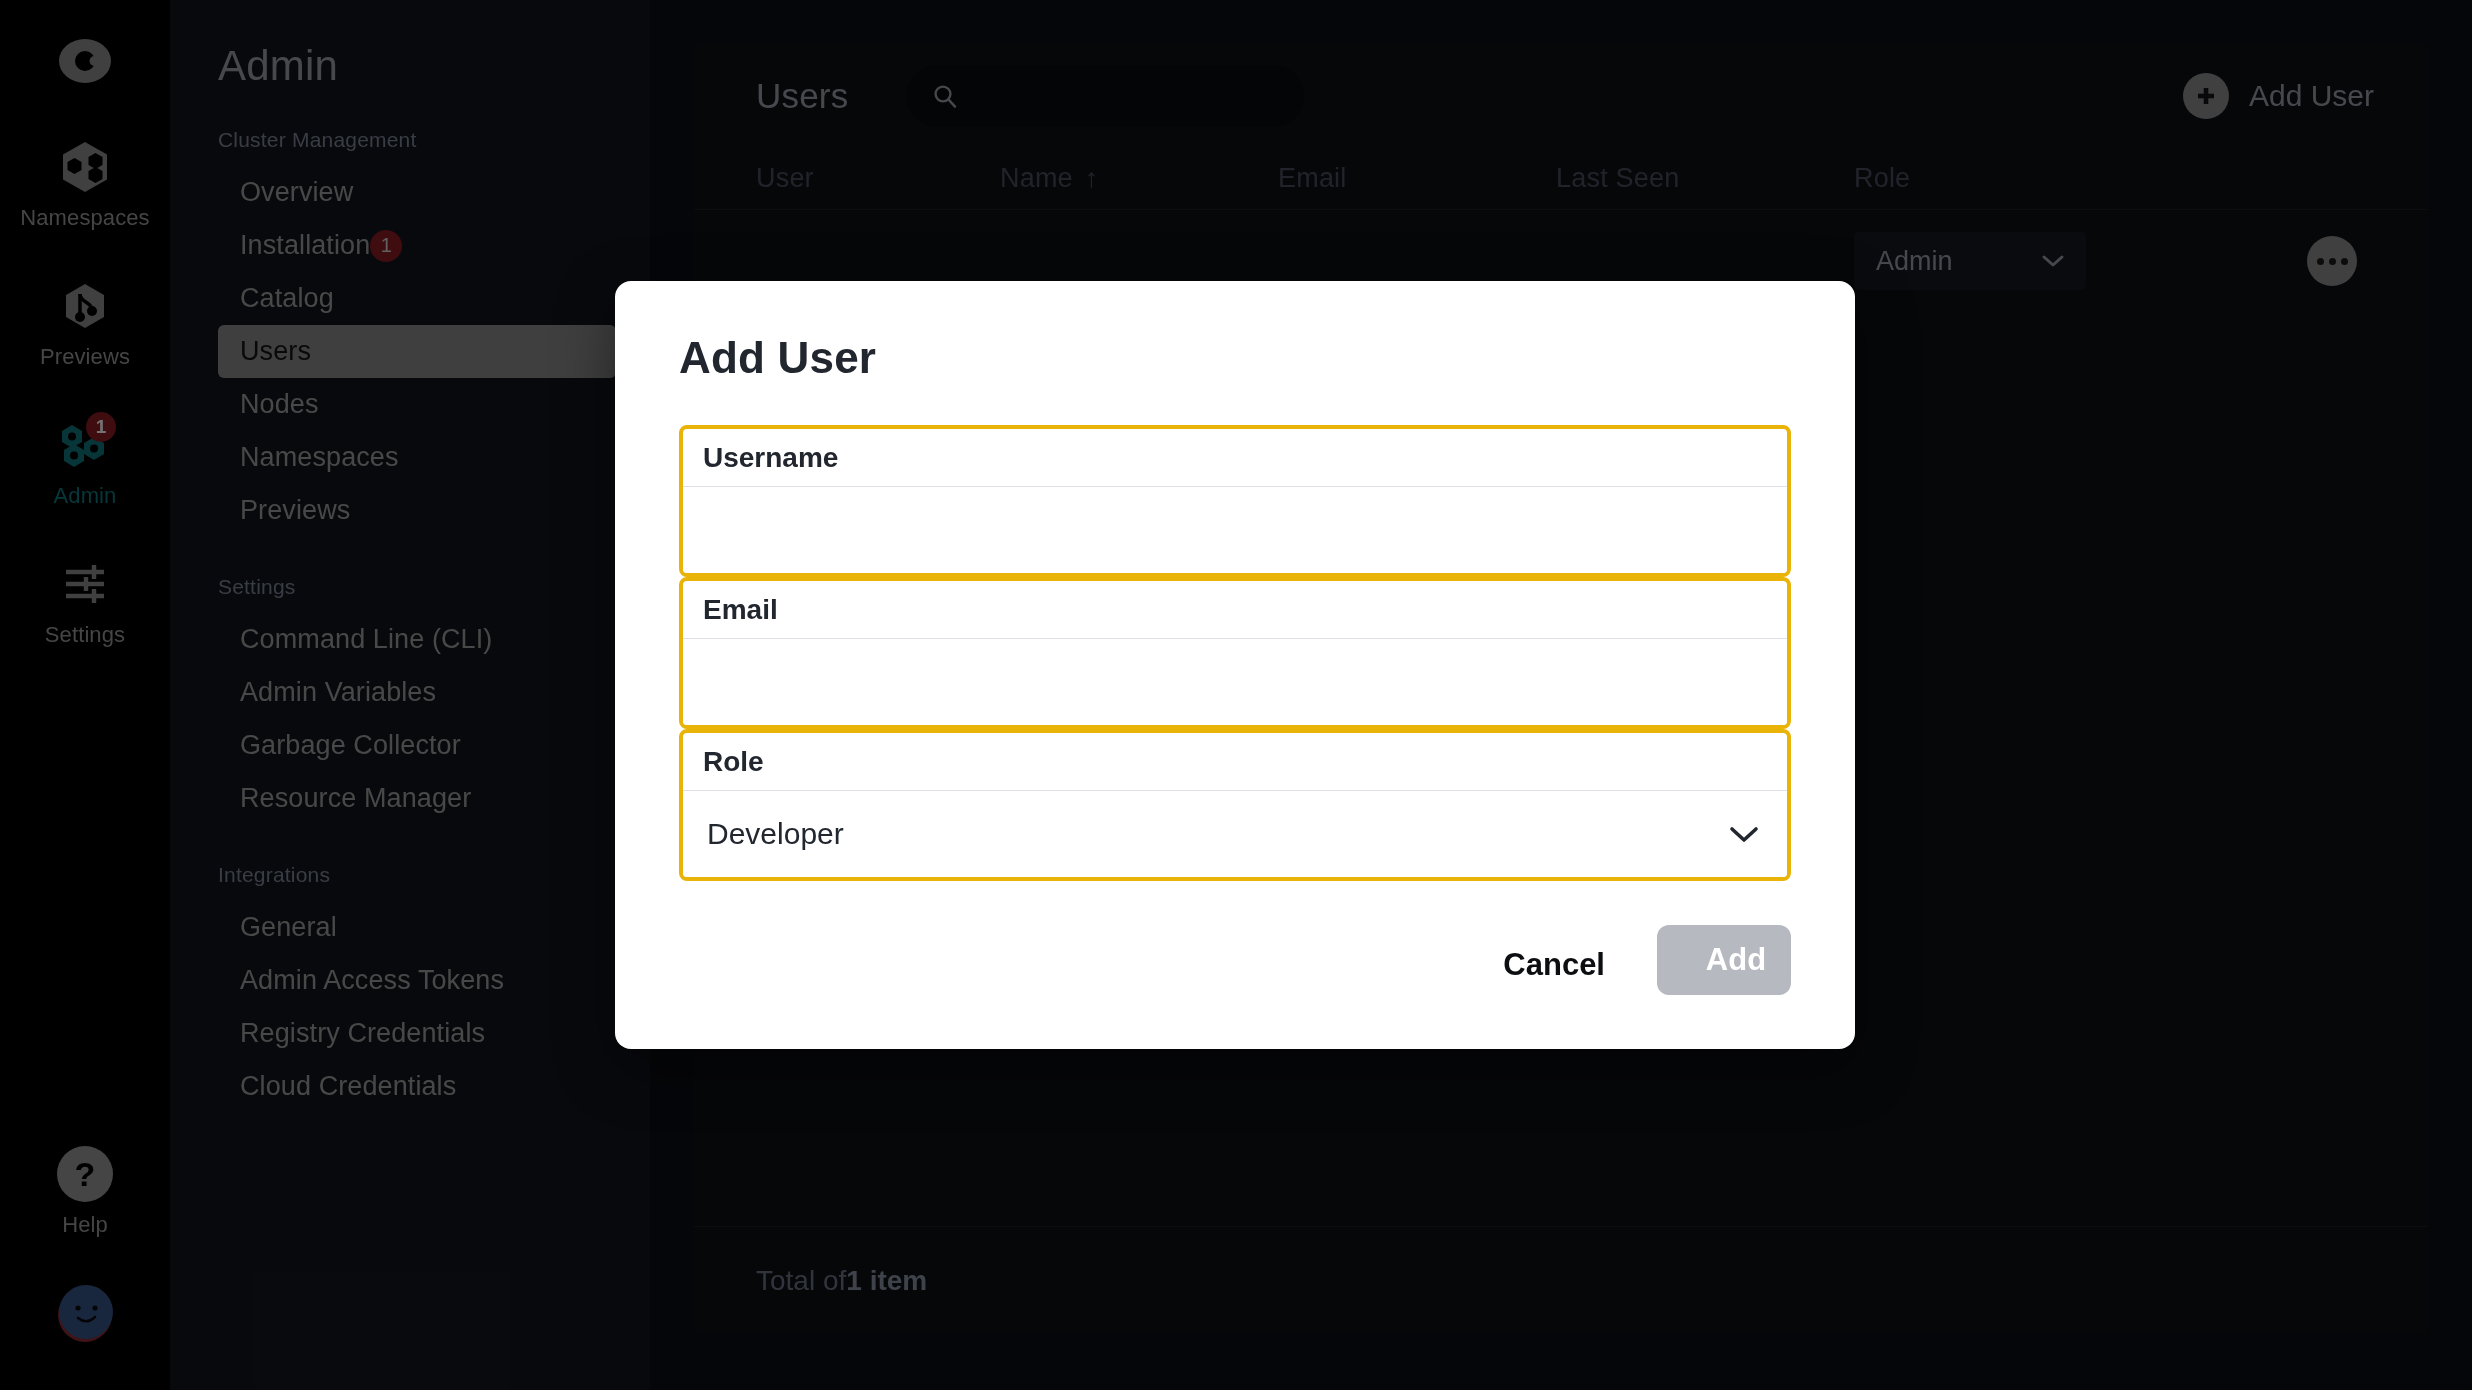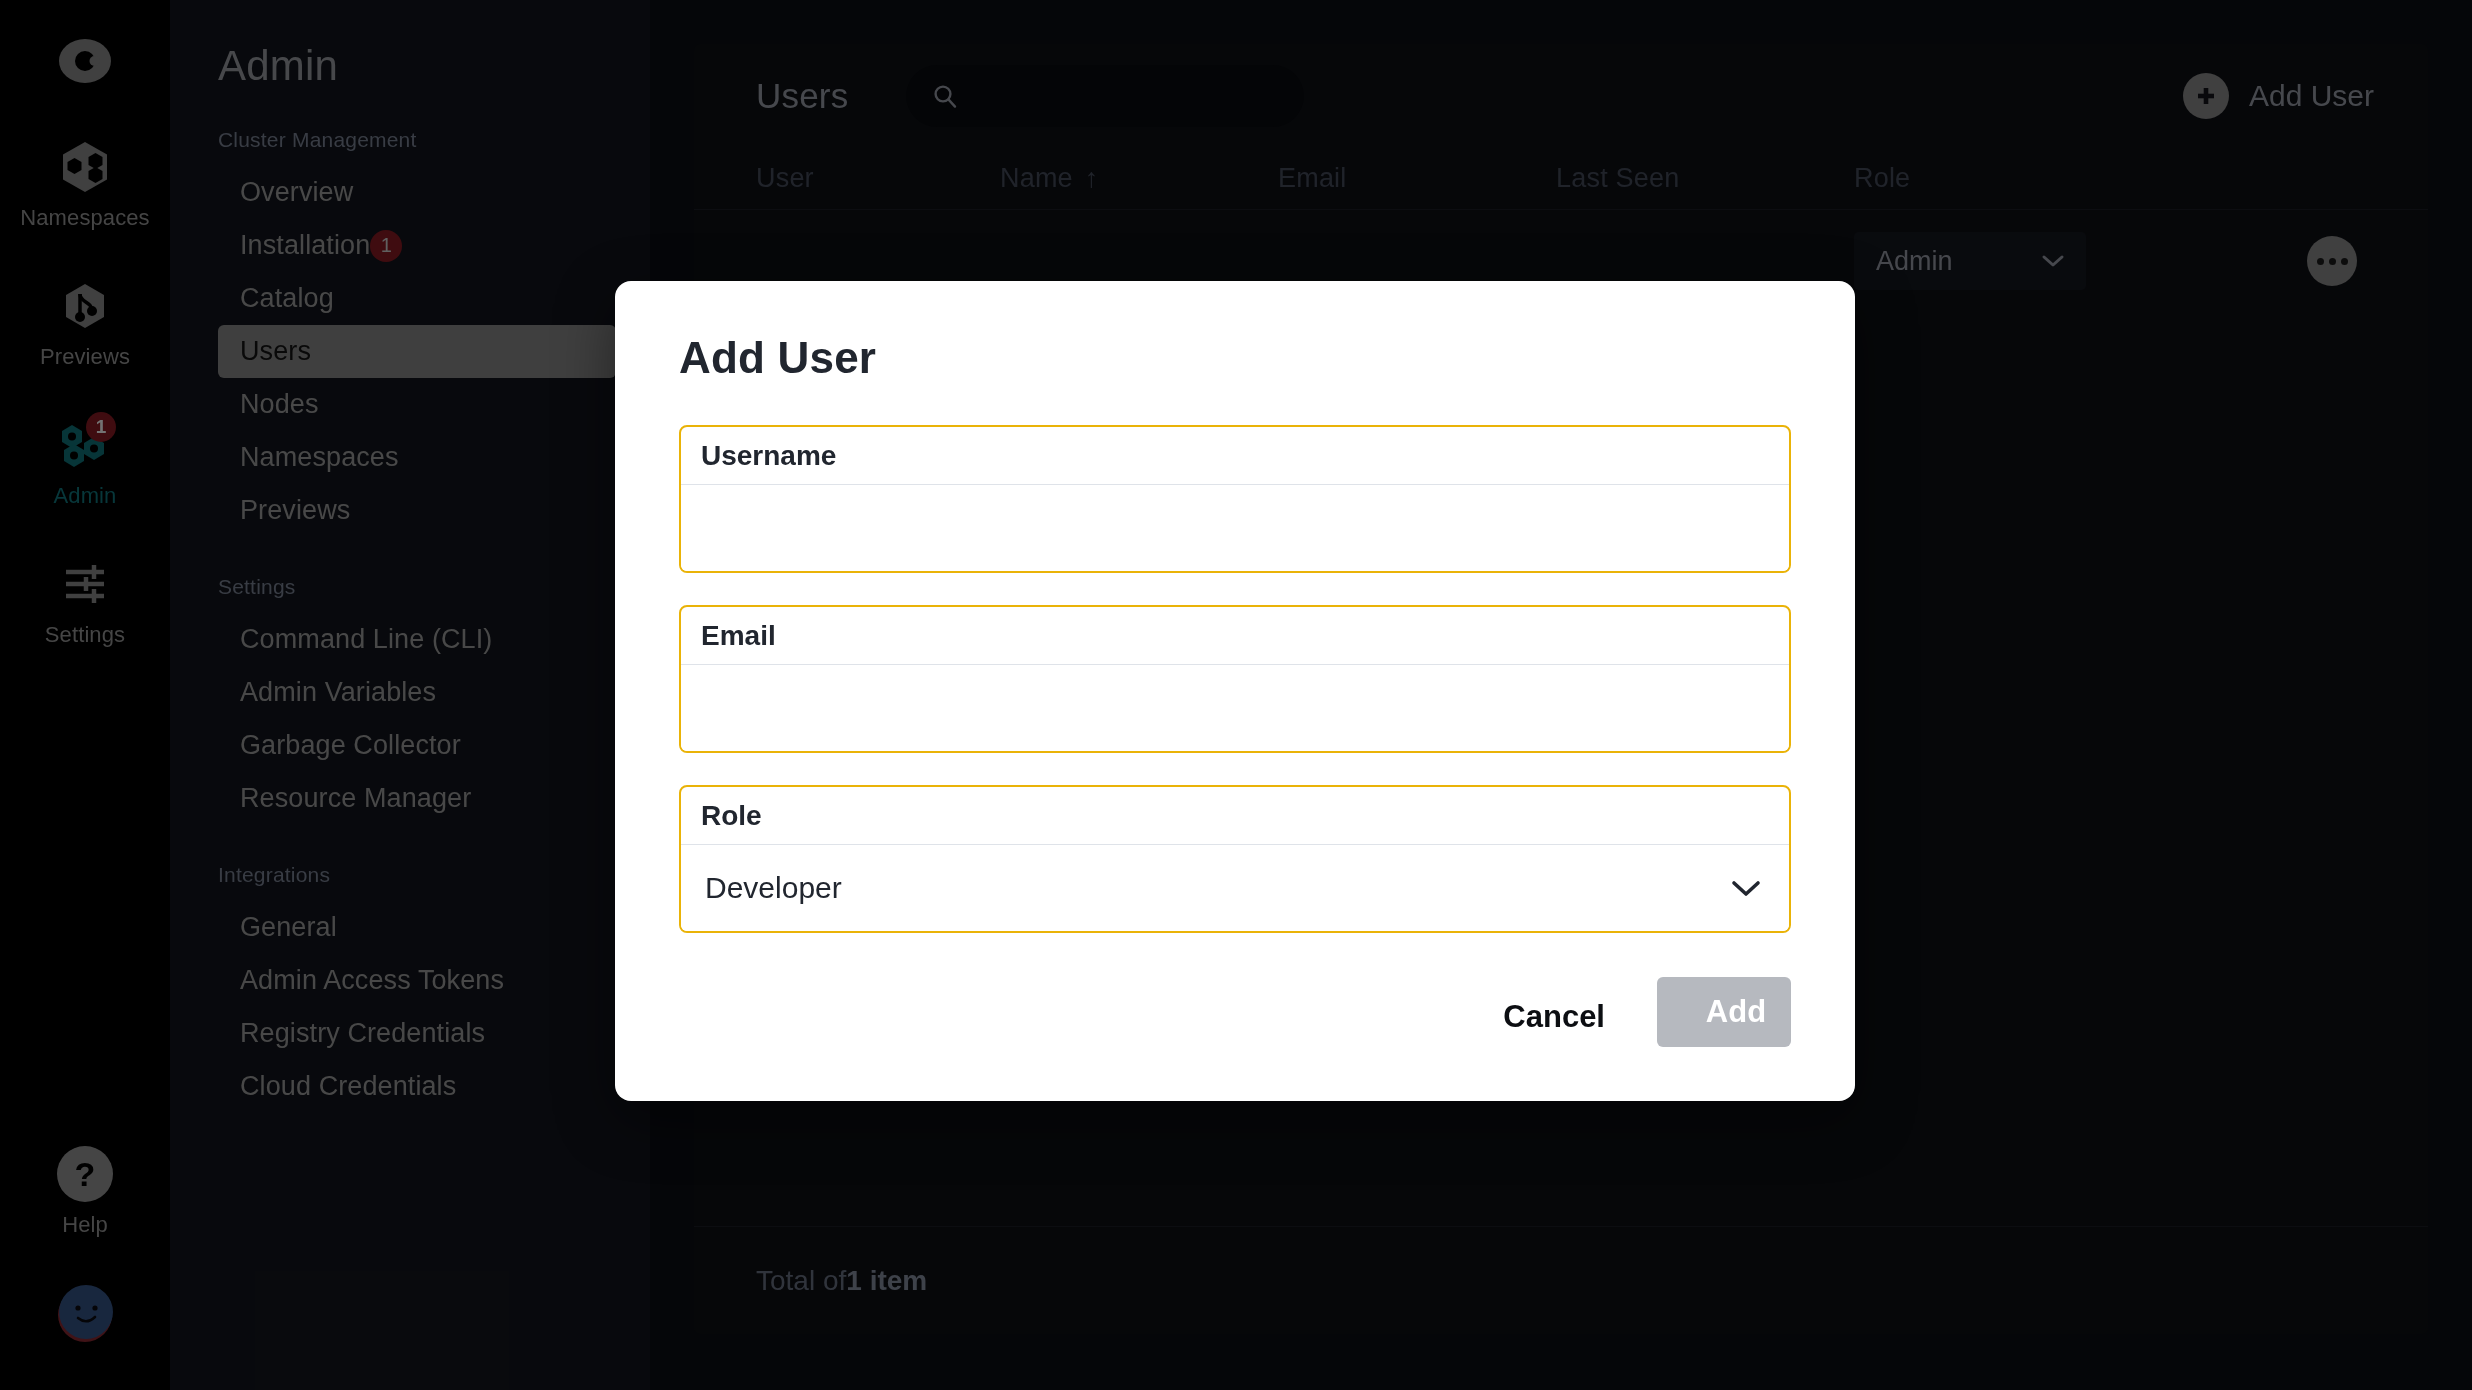--- a/index.html
+++ b/index.html
@@ -319,23 +319,22 @@
     box-shadow: 0 18px 60px rgba(0,0,0,0.45);
   }
   .modal-title {
     font-size: 44px;
     font-weight: bold;
     color: #21262f;
     letter-spacing: .2px;
     margin-bottom: 42px;
   }
   .field {
-    border: 2px solid #eab308;
+    border: 4px solid #eab308;
     border-radius: 8px;
-    margin-bottom: 32px;
     overflow: hidden;
   }
   .field-label {
     height: 58px;
     display: flex;
     align-items: center;
     padding-left: 20px;
     font-size: 28px;
     font-weight: bold;
     color: #21262f;
@@ -377,21 +376,21 @@
     font-weight: bold;
     color: #0c0e12;
     cursor: pointer;
     font-family: "Liberation Sans", sans-serif;
     padding: 12px 4px;
   }
   .btn-add {
     width: 134px;
     height: 70px;
     border: none;
-    border-radius: 6px;
+    border-radius: 12px;
     background: #b6b9bf;
     color: #ffffff;
     font-size: 31px;
     font-weight: bold;
     cursor: default;
     font-family: "Liberation Sans", sans-serif;
     padding-left: 24px;
   }
 </style>
 </head>

